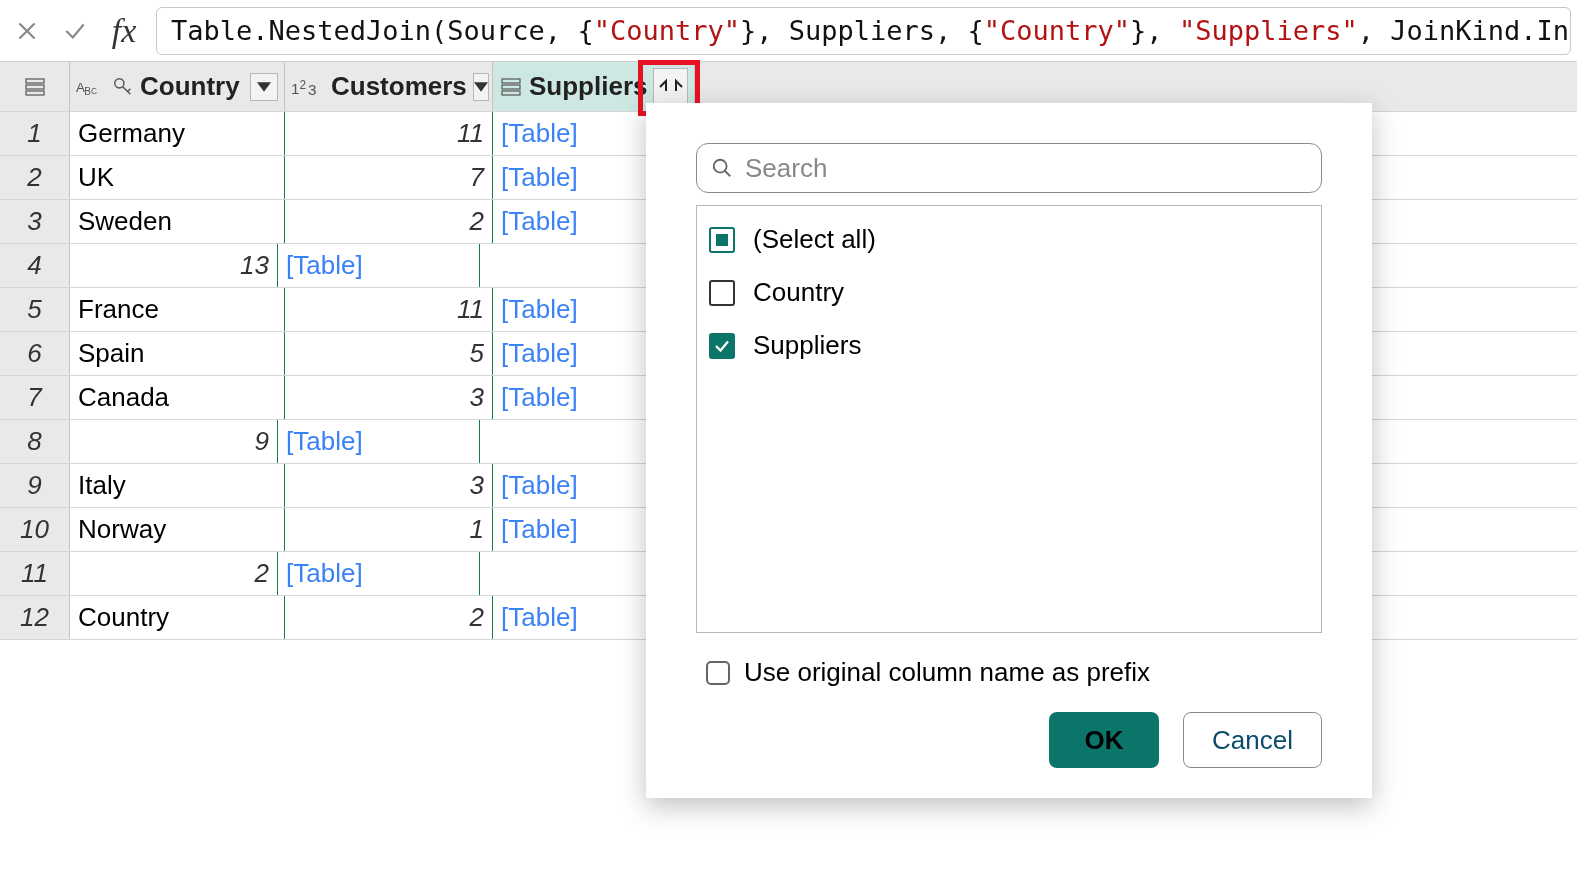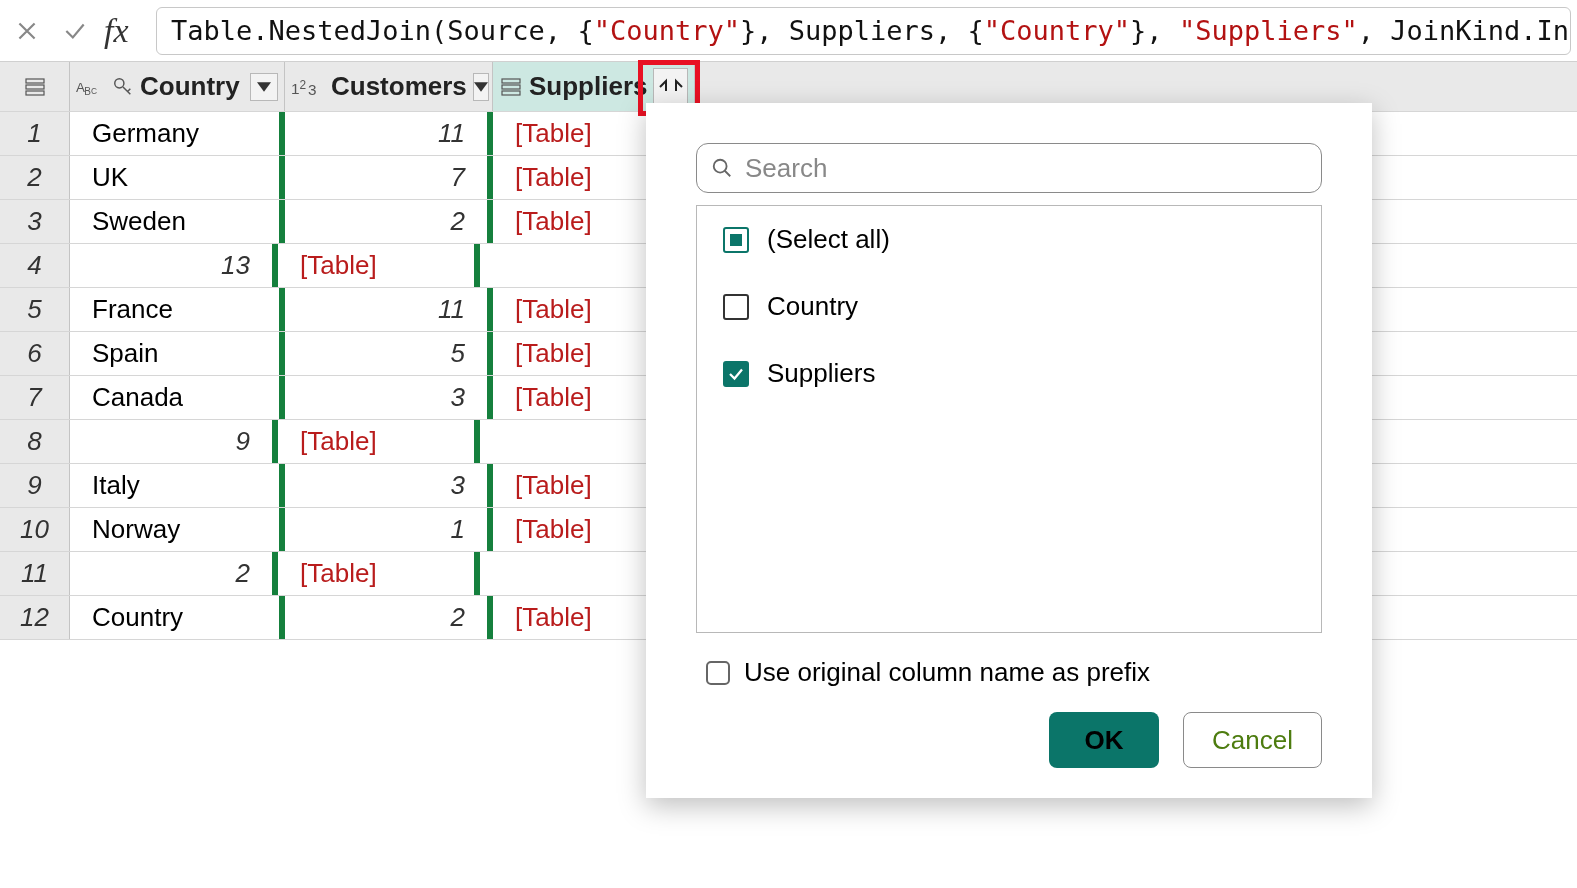--- a/index.html
+++ b/index.html
@@ -36,21 +36,21 @@
     
     .formula-btn svg { width: 26px; height: 26px; }
     
     .fx-label {
       font-family: Georgia, "Times New Roman", serif;
       font-style: italic;
       font-size: 34px;
       color: #333;
       margin: 0 6px 0 2px;
       width: 40px;
-      text-align: left;
+      text-align: center;
     }
     
     .formula-input-wrap {
       flex: 1;
       border: 1px solid #c8c8c8;
       border-radius: 6px;
       height: 48px;
       display: flex;
       align-items: center;
       padding: 0 14px;
@@ -161,36 +161,36 @@
       right: -6px;
       width: 62px;
       height: 56px;
     }
     
     .col-country { width: 215px; }
     .col-customers { width: 208px; }
     .col-suppliers { width: 202px; }
     
     .cell {
-      border-right: 6px solid #15803d;
-      display: flex;
-      align-items: center;
-      padding: 0 22px;
+      border-right: 1px solid #15803d;
+      display: flex;
+      align-items: center;
+      padding: 0 8px;
     }
     
     .cell-country { width: 215px; }
     .cell-customers {
       width: 208px;
       justify-content: flex-end;
       font-style: italic;
       color: #333;
     }
     .cell-suppliers {
       width: 202px;
-      color: #b91c1c;
+      color: #3b82f6;
     }
     
     
     .popover {
       position: absolute;
       top: 103px;
       left: 646px;
       width: 726px;
       height: 695px;
       background: #fff;
@@ -216,24 +216,24 @@
       outline: none;
       font-size: 26px;
       flex: 1;
       color: #333;
     }
     .search-box input::placeholder { color: #888; }
     
     .options-box {
       border: 1px solid #b8b8b8;
       flex: 1;
-      padding: 18px 26px;
+      padding: 18px 12px;
       display: flex;
       flex-direction: column;
-      gap: 36px;
+      gap: 22px;
     }
     
     .check-row {
       display: flex;
       align-items: center;
       gap: 18px;
       cursor: pointer;
     }
     
     .cb {
@@ -289,21 +289,21 @@
       padding: 0 28px;
     }
     .btn-primary {
       background: #0b7569;
       color: #000000;
       font-weight: 600;
     }
     .btn-secondary {
       background: #fff;
       border: 1px solid #8a8a8a;
-      color: #4d7c0f;
+      color: #0c4a6e;
     }
   </style>
 </head>
 <body>
 
 <div class="formula-bar">
   <div class="formula-btn">
     <svg viewBox="0 0 24 24" fill="none" stroke="currentColor" stroke-width="2">
         <path d="M5 5 L19 19 M19 5 L5 19"></path>
       </svg>

